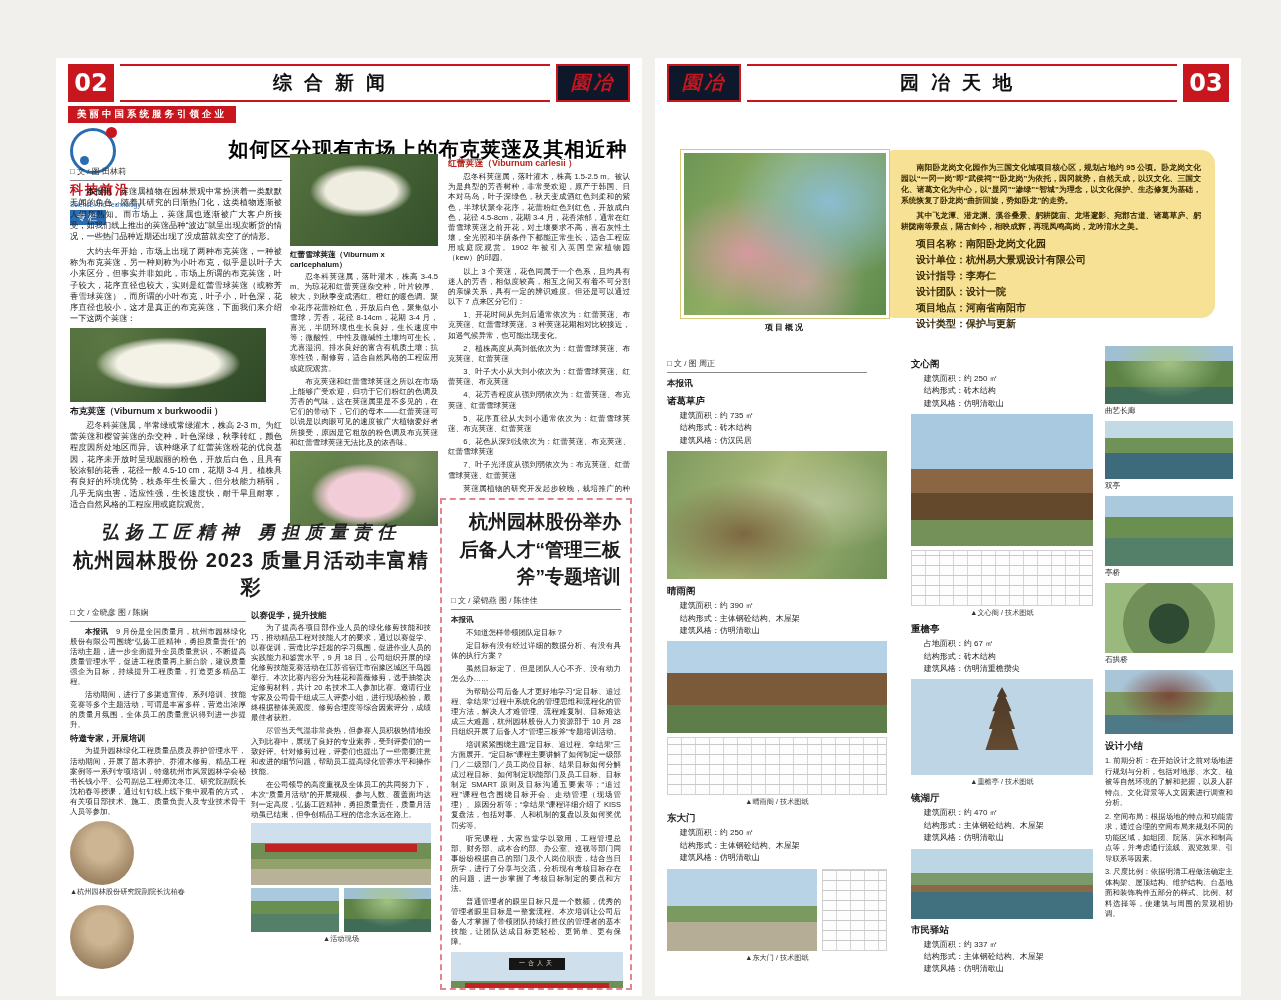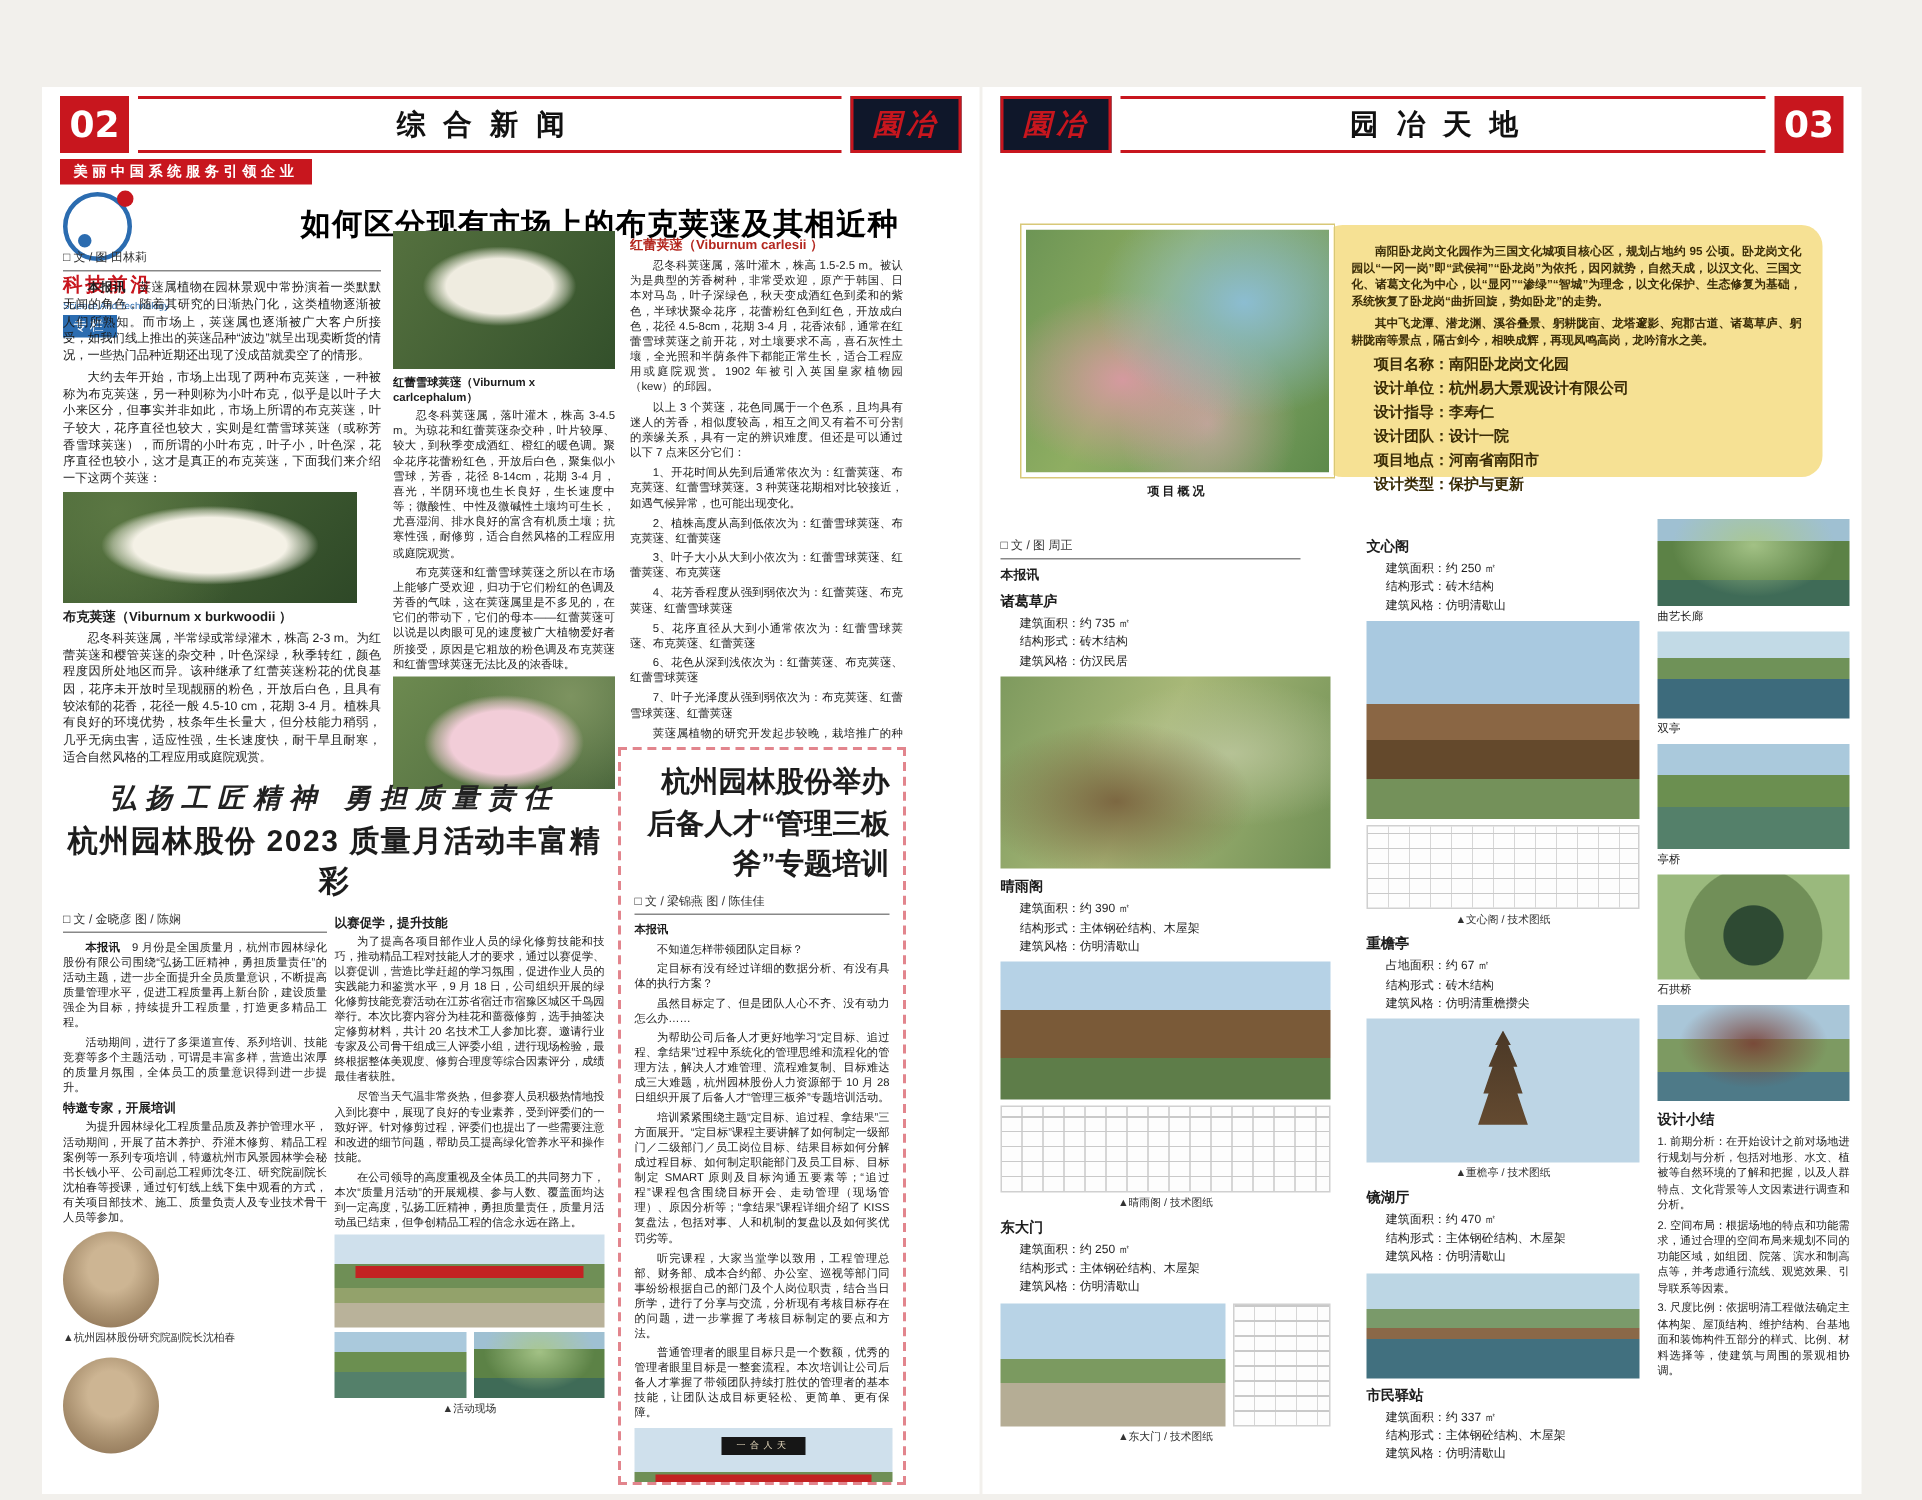--- a/index.html
+++ b/index.html
@@ -1,18 +1,18 @@
 <!DOCTYPE html>
 <html><head>
 <meta charset="utf-8">
 <style>
   html,body{margin:0;padding:0;background:#f2f0ec;}
   body{width:1281px;height:1000px;position:relative;font-family:"Liberation Sans",sans-serif;color:#1c1c1c;}
   .page{position:absolute;top:58px;width:586px;height:938px;background:#fff;overflow:hidden;}
-  #pageL{left:28px;padding-left:39px;} #pageR{left:655px;}
+  #pageL{left:56px;} #pageR{left:655px;}
   
   .hdr{position:absolute;top:6px;left:12px;right:12px;height:38px;display:flex;align-items:stretch;gap:6px;}
   .pagenum{width:46px;background:#c8161e;color:#fff;font-size:24px;font-weight:bold;display:flex;align-items:center;justify-content:center;font-family:"DejaVu Sans",sans-serif;}
   .hdr-center{flex:1;border-top:2px solid #c8161e;border-bottom:2px solid #c8161e;display:flex;align-items:center;justify-content:center;font-family:"Liberation Serif",serif;font-size:19px;font-weight:bold;letter-spacing:12px;color:#111;}
   .masthead{width:70px;border:2px solid #c8161e;color:#c8161e;display:flex;align-items:center;justify-content:center;font-family:"DejaVu Serif",serif;font-size:19px;font-weight:bold;font-style:italic;letter-spacing:3px;background:#0f172a;}
   .redbanner{position:absolute;top:48px;left:12px;background:#c8161e;color:#fff;font-size:9.5px;font-weight:bold;letter-spacing:3px;padding:2px 9px;}
   
   .techlogo{position:absolute;top:70px;left:14px;width:150px;display:flex;gap:7px;align-items:flex-start;flex-direction:column;}
   .atom{width:40px;height:40px;border:3px solid #2b6cb0;border-radius:50%;position:relative;flex:0 0 auto;}
   .atom:before{content:"";position:absolute;width:11px;height:11px;border-radius:50%;background:#c8161e;right:-4px;top:-4px;}

